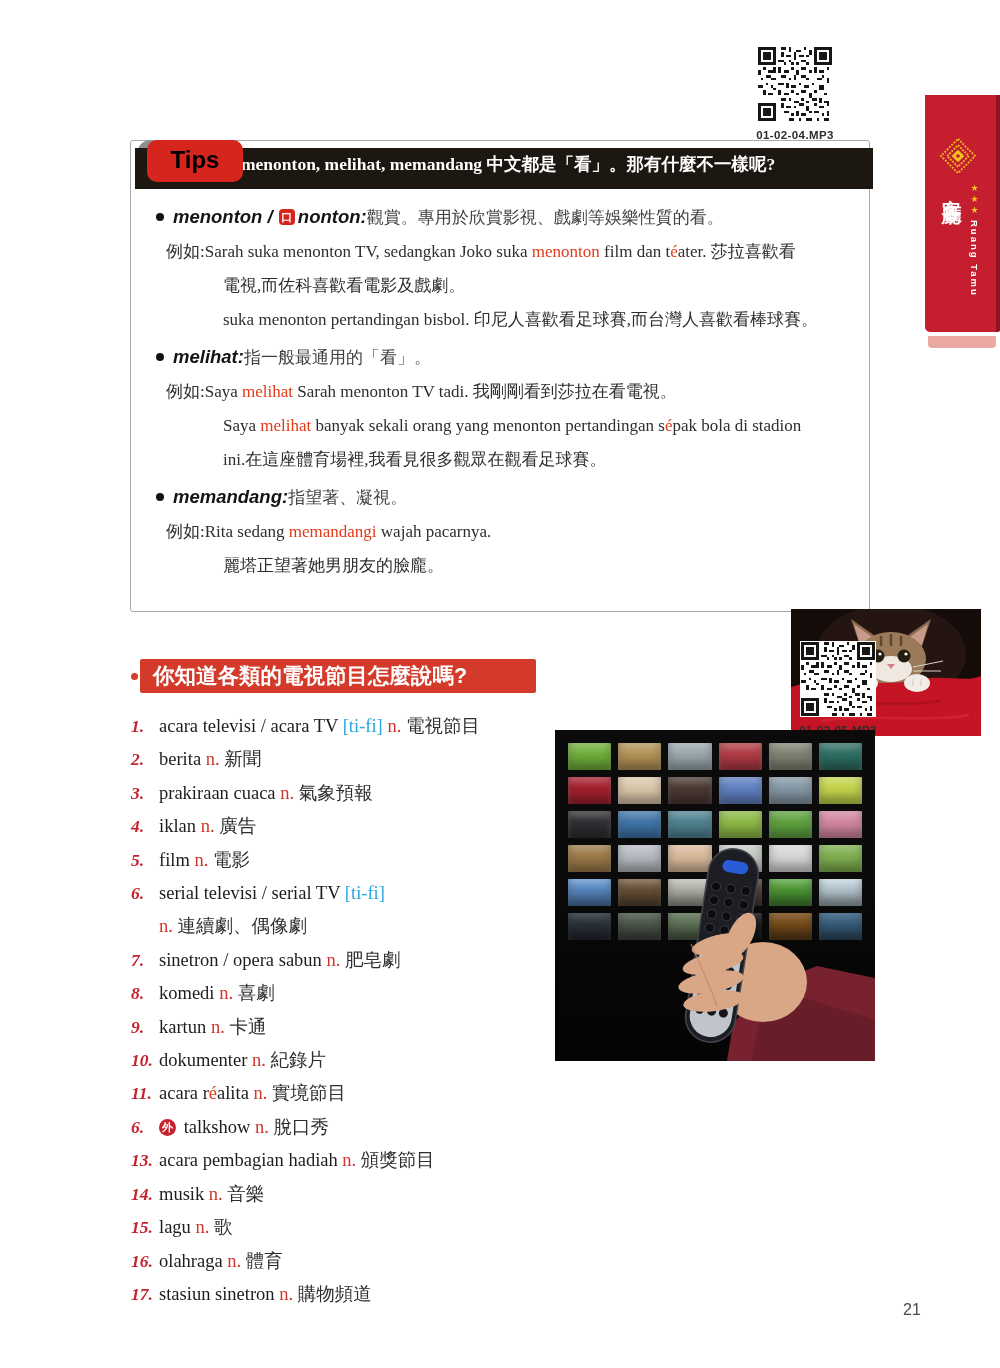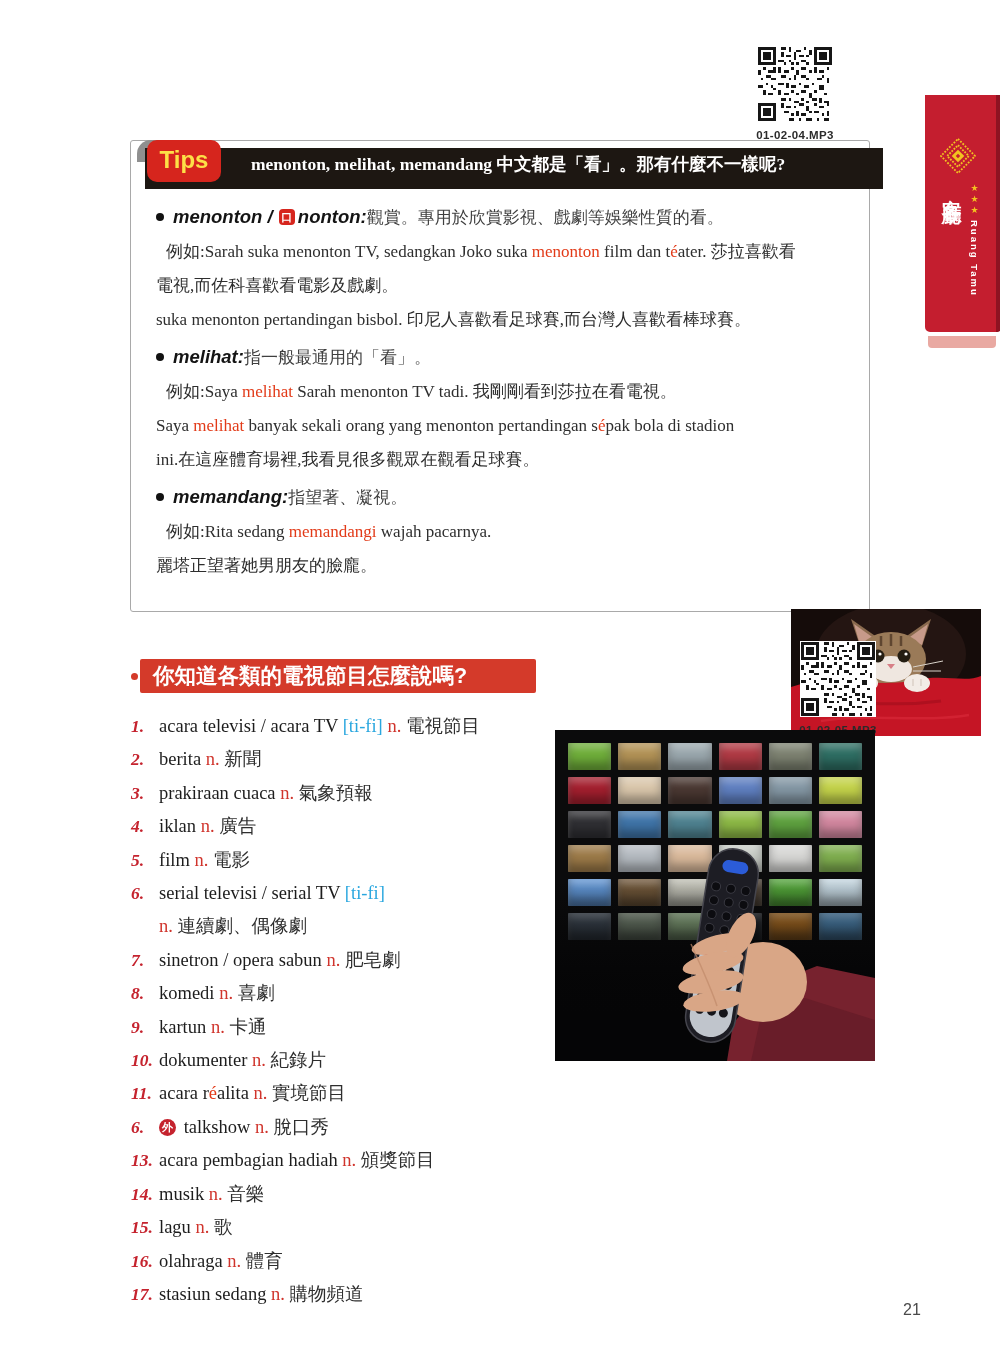--- a/index.html
+++ b/index.html
@@ -29,31 +29,31 @@
   .tab-stars{writing-mode:vertical-rl;color:var(--ornament-yellow);font-size:9px;letter-spacing:1px;line-height:10px;}
   .tab-id{writing-mode:vertical-rl;color:#fff;font-family:"Liberation Sans",sans-serif;
           font-weight:bold;font-size:9.5px;letter-spacing:2px;margin-top:4px;}
   .tab-page-edge{position:absolute;left:928px;top:336px;width:68px;height:12px;background:#e9a9a2;border-radius:0 0 4px 4px;}
 
   
   .tips-box{position:absolute;left:130px;top:140px;width:740px;height:472px;
             border:1.5px solid #a9a9a9;border-radius:3px;background:#fff;box-sizing:border-box;}
   .tips-fold{position:absolute;left:6px;top:-1px;width:46px;height:22px;background:#8f8f8f;
              border-radius:14px 6px 0 0;}
-  .tips-header-bar{position:absolute;left:14px;top:7px;width:100%;height:41px;background:var(--black-bar);text-decoration:underline;}
+  .tips-header-bar{position:absolute;left:4px;top:7px;width:100%;height:41px;background:var(--black-bar);text-decoration:underline;}
   .tips-title{position:absolute;left:106px;top:0;line-height:32px;color:#fff;font-weight:bold;
               font-size:17.5px;font-family:"Liberation Serif",serif;white-space:nowrap;}
-  .tips-label{position:absolute;left:16px;top:-1px;width:74px;height:42px;background:var(--tips-red);
-              border-radius:10px;color:#fde047;font-family:"Liberation Sans",sans-serif;font-weight:bold;
+  .tips-label{position:absolute;left:16px;top:-1px;width:96px;height:42px;background:var(--tips-red);
+              border-radius:10px;color:#000000;font-family:"Liberation Sans",sans-serif;font-weight:bold;
               font-size:24px;text-align:center;line-height:40px;}
   .tips-body{position:absolute;left:25px;right:25px;top:44px;padding-top:12px;}
   .tip-head{position:relative;padding-left:17px;line-height:35px;margin-top:2px;white-space:nowrap;}
   .tip-head::before{content:"";position:absolute;left:0;top:14px;width:8px;height:8px;border-radius:50%;background:#111;}
   .tip-ex{line-height:34px;font-size:17px;color:#2e2e2e;white-space:nowrap;}
-  .tip-ex.lead{margin-left:10px;} .tip-ex.cont{}
+  .tip-ex.lead{margin-left:10px;} .tip-ex.cont{margin-left:67px;}
   .sg-hw{font-family:"Liberation Sans",sans-serif;font-weight:bold;font-size:18.5px;color:#141414;font-style:italic;}
   .sg-def{font-size:17px;color:#3f3f3f;}
   .sg-cn{color:#2e2e2e;}
   .sg-red{color:var(--highlight-red);}
   .sg-blue{color:var(--tifi-blue);}
   .sg-red-n{color:var(--pos-red);}
   .sg-badge-sq{display:inline-block;width:16px;height:16px;line-height:16px;margin:0 3px 0 1px;
                background:var(--tips-red);color:#fff;border-radius:4px;text-align:center;
                font-family:"Liberation Sans",sans-serif;font-size:11px;font-weight:bold;vertical-align:2px;}
   .sg-badge-circ{display:inline-block;width:17px;height:17px;line-height:17px;margin-right:3px;
@@ -343,21 +343,21 @@
       <div class="vocab-row">
         <span class="vnum">15.</span>
         <div class="vline"><span>lagu </span><span class="sg-red-n">n. </span><span class="sg-cn">歌</span></div>
       </div>
       <div class="vocab-row">
         <span class="vnum">16.</span>
         <div class="vline"><span>olahraga </span><span class="sg-red-n">n. </span><span class="sg-cn">體育</span></div>
       </div>
       <div class="vocab-row">
         <span class="vnum">17.</span>
-        <div class="vline"><span>stasiun sedang </span><span class="sg-red-n">n. </span><span class="sg-cn">購物頻道</span></div>
+        <div class="vline"><span>stasiun sinetron </span><span class="sg-red-n">n. </span><span class="sg-cn">購物頻道</span></div>
       </div>
     </div>
 
   <div class="tv-photo">
     <div class="tv-grid">
         <div class="tv-tile" style="background: rgb(111, 174, 58);"></div>
         <div class="tv-tile" style="background: rgb(178, 146, 86);"></div>
         <div class="tv-tile" style="background: rgb(154, 167, 173);"></div>
         <div class="tv-tile" style="background: rgb(176, 58, 68);"></div>
         <div class="tv-tile" style="background: rgb(125, 130, 113);"></div>

